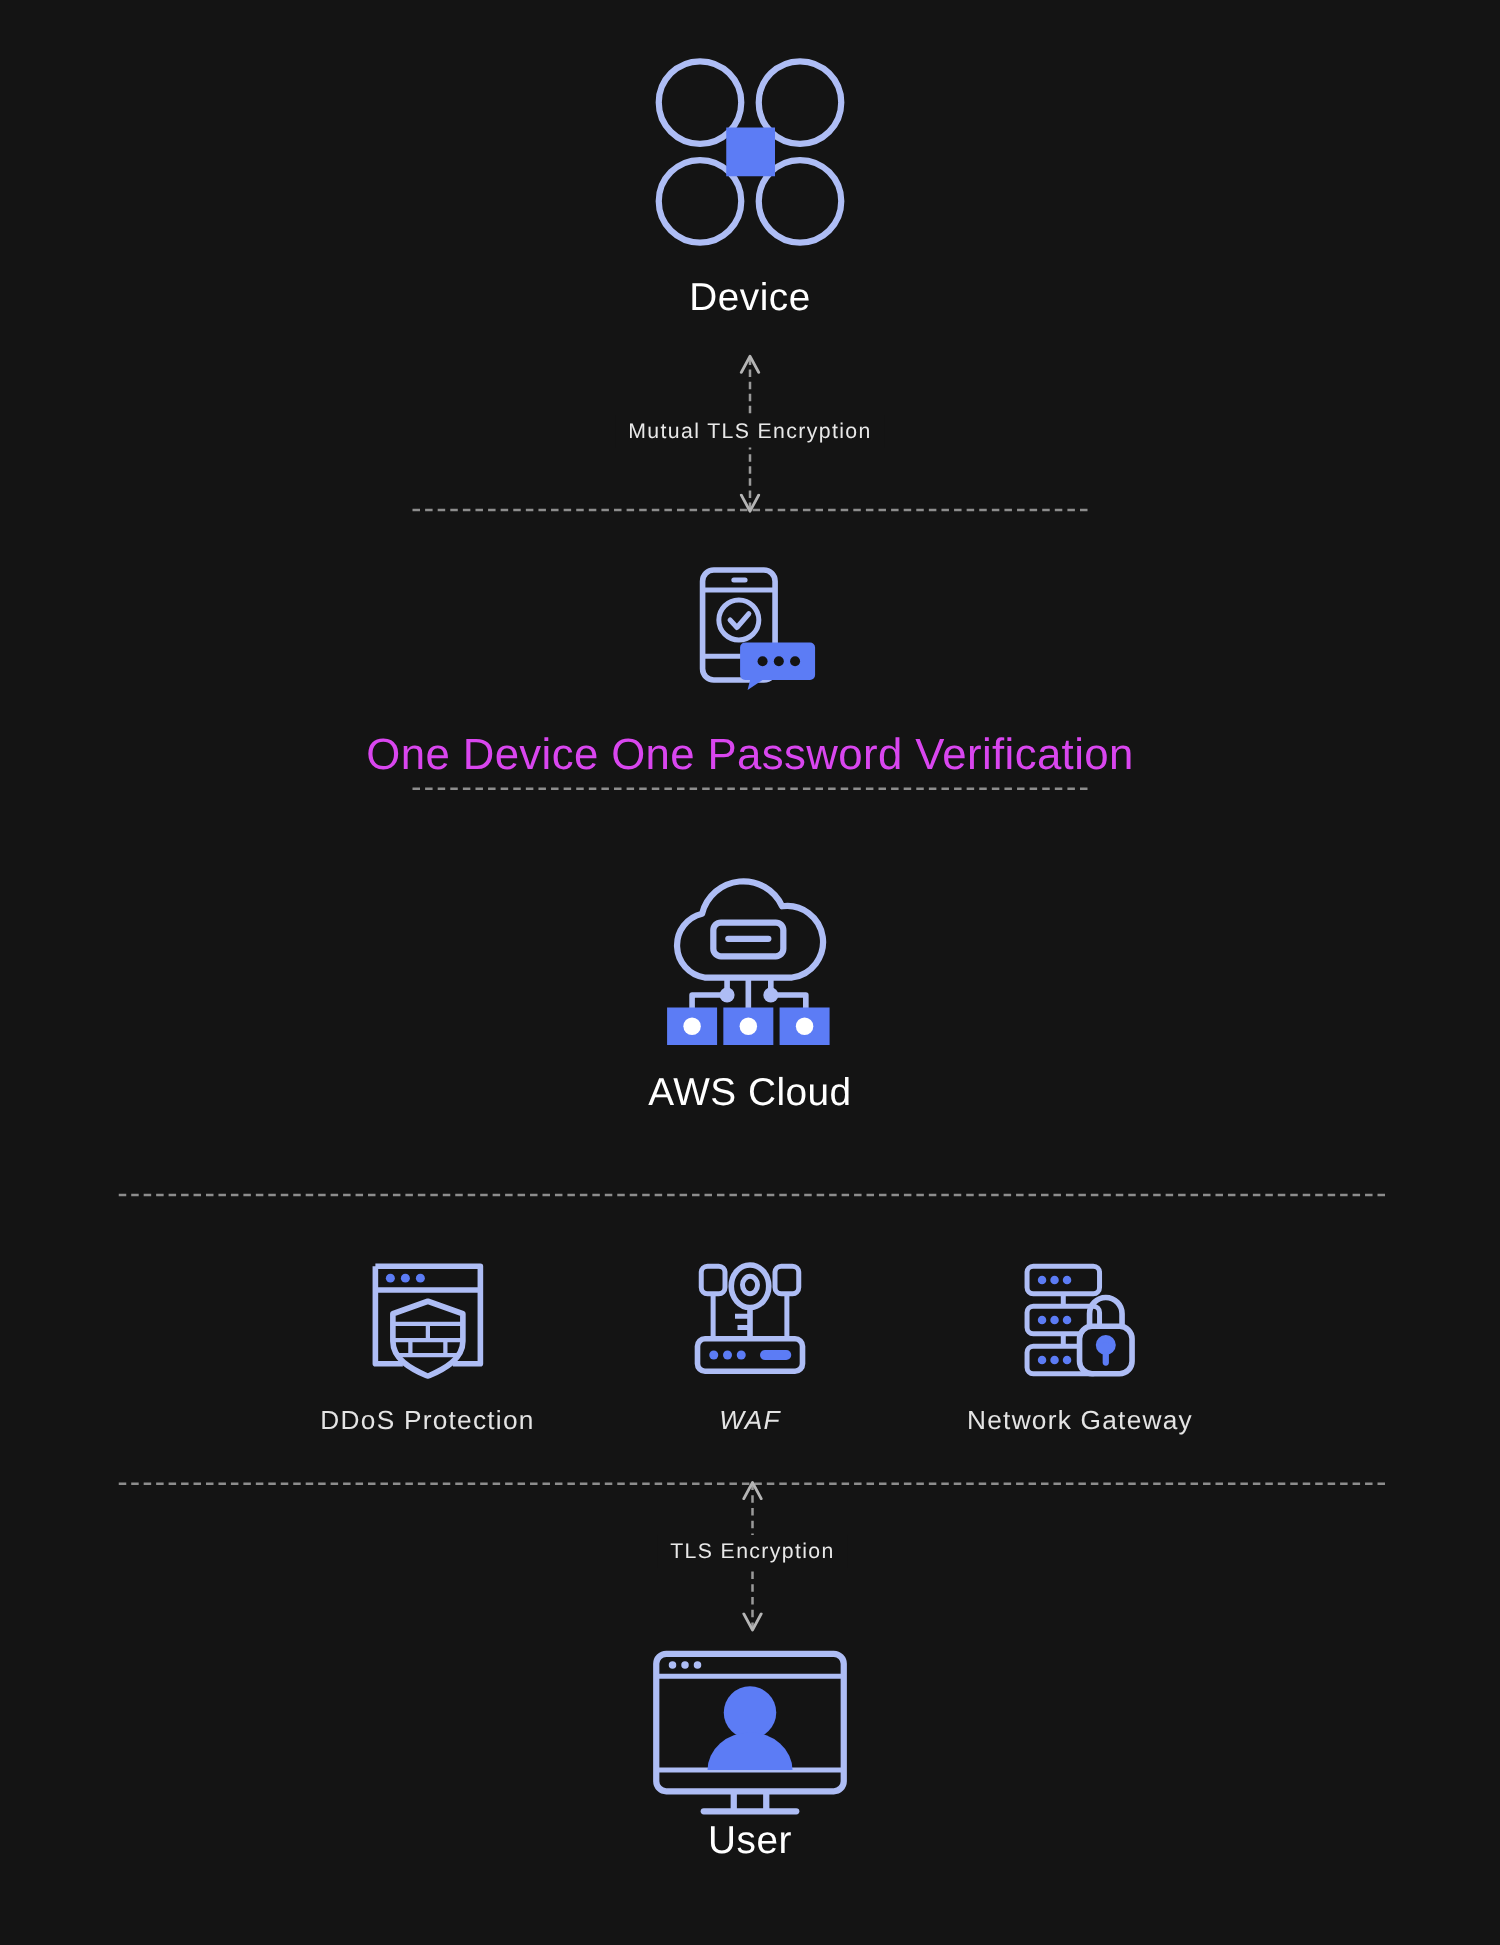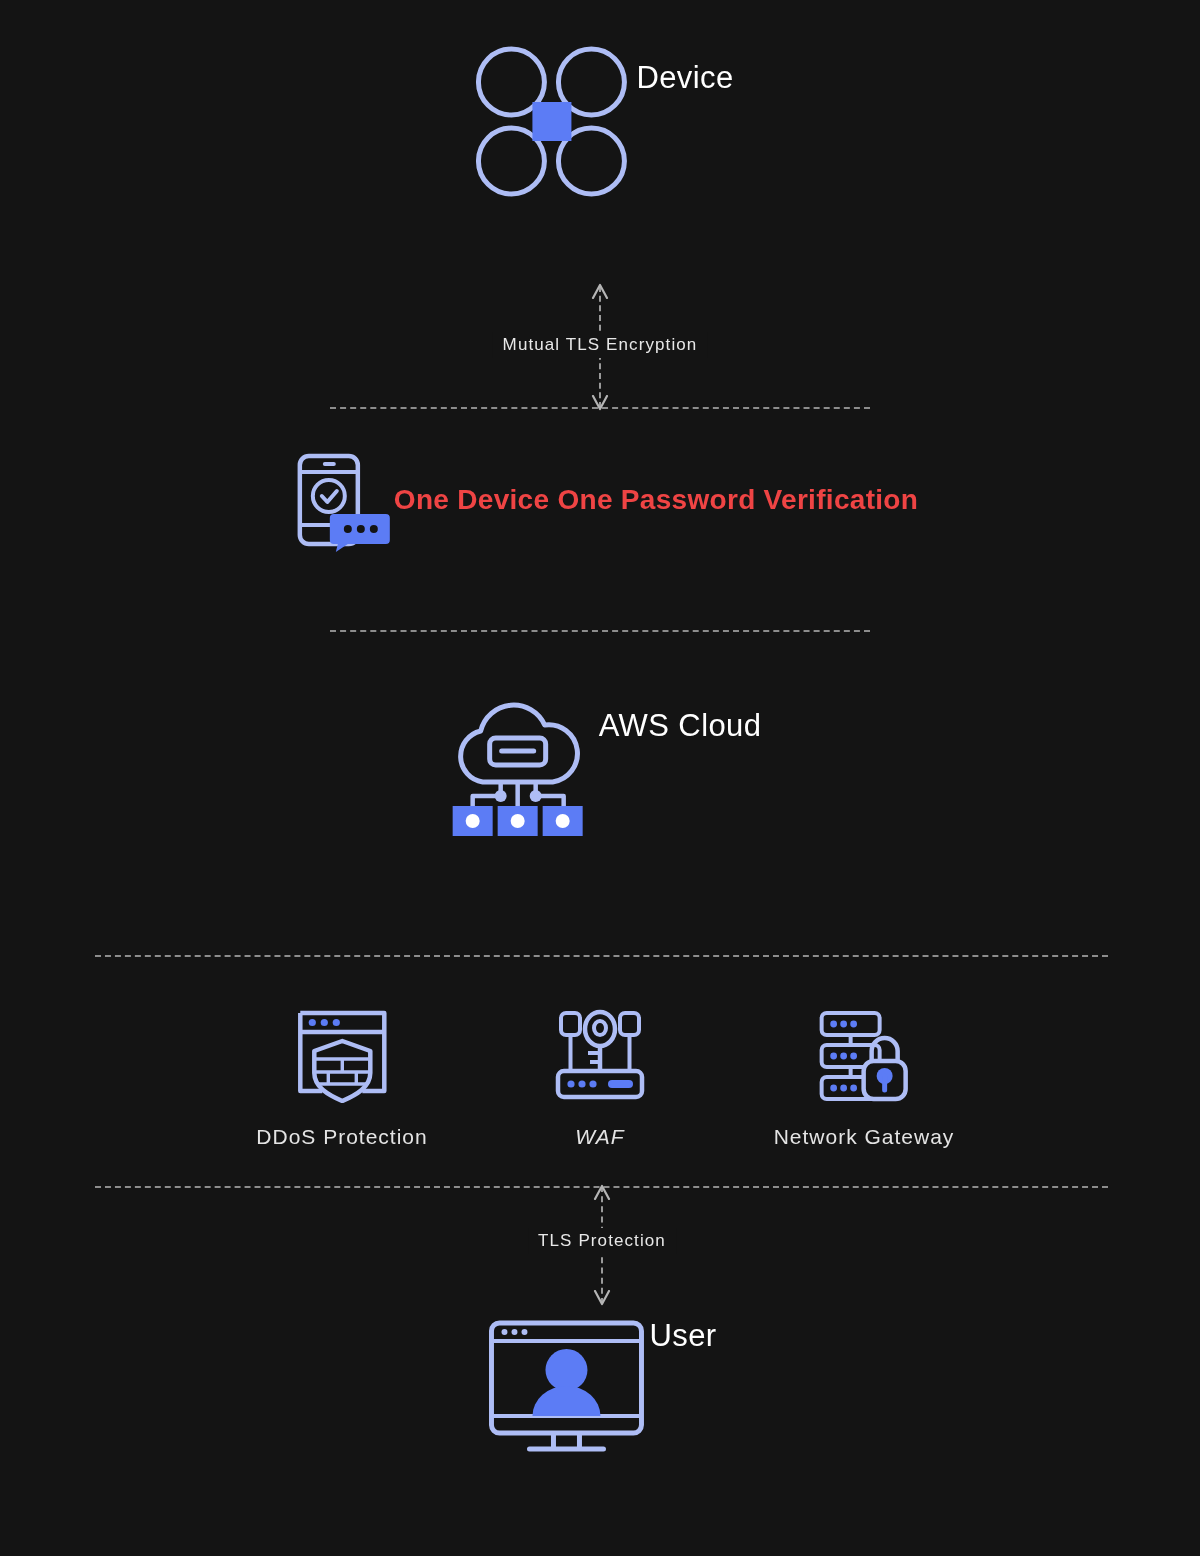--- a/index.html
+++ b/index.html
@@ -22,43 +22,43 @@
     position: absolute;
     inset: 0;
     width: 1200px;
     height: 1556px;
   }
 
   
   .node {
     position: absolute;
     display: flex;
-    flex-direction: row;
-    align-items: flex-start;
+    flex-direction: column;
+    align-items: center;
   }
 
   .icon-wrap {
     display: block;
     line-height: 0;
   }
 
   
   .label-xl {
     font-size: 31px;
     font-weight: 400;
     color: #ffffff;
     letter-spacing: 0.4px;
     white-space: nowrap;
     text-align: center;
   }
 
   .label-lg {
-    font-size: 28px;
-    font-weight: 700;
-    color: #ef4444;
+    font-size: 35px;
+    font-weight: 400;
+    color: #d946ef;
     letter-spacing: 0.3px;
     white-space: nowrap;
     text-align: center;
   }
 
   .label-md {
     font-size: 17px;
     font-weight: 400;
     color: #e8e8e8;
     letter-spacing: 1.1px;
@@ -307,21 +307,21 @@
     <span class="arrow-head" style="top:-2px;">
       <svg width="20" height="16" viewBox="0 0 20 16">
         <path d="M3 15 L10 2 L17 15" fill="none" stroke="#b5b5b5" stroke-width="2.2" stroke-linecap="round" stroke-linejoin="round"></path>
       </svg>
     </span>
     <span class="arrow-head" style="bottom:-2px;">
       <svg width="20" height="16" viewBox="0 0 20 16">
         <path d="M3 1 L10 14 L17 1" fill="none" stroke="#b5b5b5" stroke-width="2.2" stroke-linecap="round" stroke-linejoin="round"></path>
       </svg>
     </span>
-    <span class="conn-text label-md" style="top:42px;">TLS Protection</span>
+    <span class="conn-text label-md" style="top:42px;">TLS Encryption</span>
   </div>
 
   <div class="node" style="left:600px; top:1318px; transform:translateX(-50%);">
     <span class="icon-wrap">
       <svg width="166" height="136" viewBox="0 0 166 136">
 
         <rect x="8" y="5" width="150" height="110" rx="8" fill="none" stroke="#aebdf5" stroke-width="5"></rect>
         <line x1="8" y1="23" x2="158" y2="23" stroke="#aebdf5" stroke-width="4"></line>
         <line x1="8" y1="98" x2="158" y2="98" stroke="#aebdf5" stroke-width="4"></line>
         <circle cx="21" cy="14" r="3" fill="#aebdf5"></circle>

